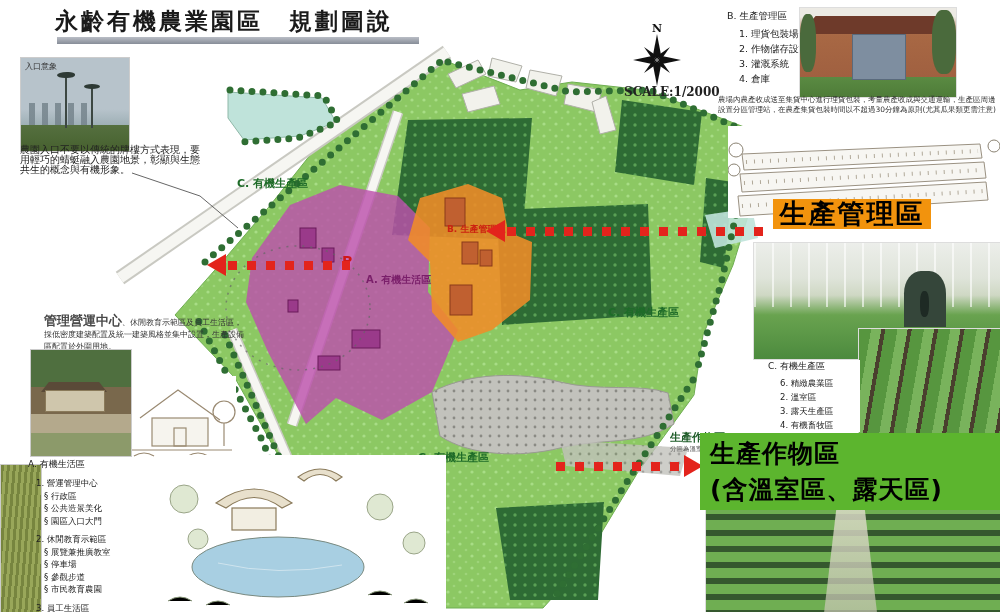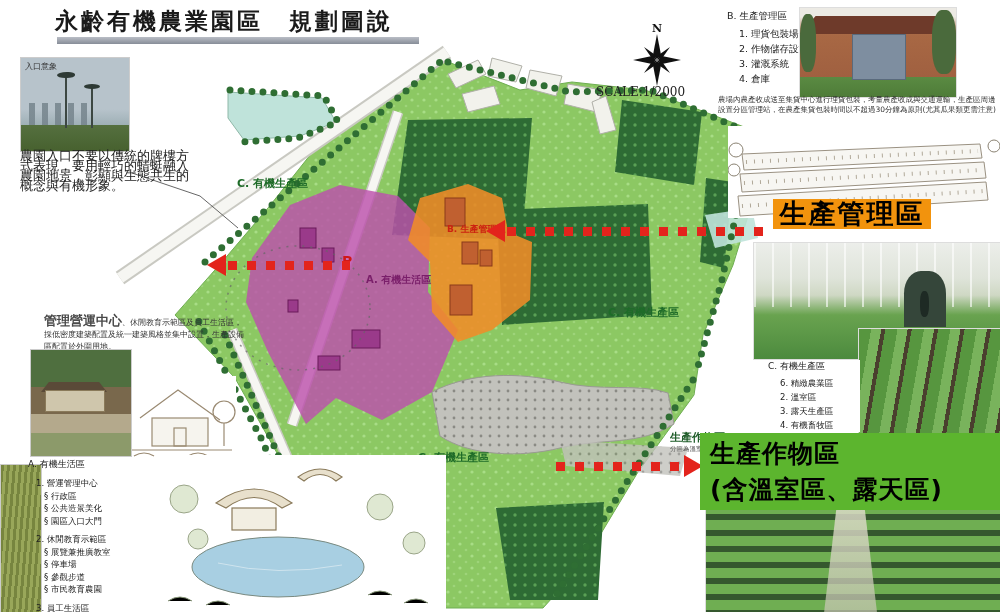--- a/index.html
+++ b/index.html
@@ -10,25 +10,25 @@
   .title{left:55px;top:6px;font-size:23px;font-weight:bold;color:#1a1a1a;letter-spacing:3px;z-index:6;}
   .title-bar{left:57px;top:37px;width:362px;height:7px;background:linear-gradient(180deg,#b9bdc5,#878d98);z-index:6;}
   
   .ph-entrance{left:20px;top:57px;width:108px;height:93px;background:linear-gradient(180deg,#b7c3cb 0%,#b7c3cb 55%,#9fb0b6 72%,#55703f 72%,#47612f 100%);border:1px solid #ccc;z-index:3;}
   .ph-entrance .cap{position:absolute;left:4px;top:3px;font-size:8px;color:#333;}
   .ph-entrance .skyline{position:absolute;left:8px;bottom:26px;width:60px;height:22px;background:repeating-linear-gradient(90deg,#75848c 0 6px,transparent 6px 13px);opacity:.85;}
   .ph-entrance .pole1{position:absolute;left:44px;top:18px;width:2px;height:52px;background:#3c4742;}
   .ph-entrance .pole2{position:absolute;left:70px;top:30px;width:2px;height:40px;background:#3c4742;}
   .ph-entrance .bird1{position:absolute;left:36px;top:14px;width:18px;height:6px;background:#2e3a35;border-radius:60% 40% 50% 50%;}
   .ph-entrance .bird2{position:absolute;left:63px;top:26px;width:16px;height:5px;background:#2e3a35;border-radius:50%;}
-  .entr-desc{left:20px;top:151px;width:180px;font-size:13px;line-height:10px;color:#222;z-index:3;}
+  .entr-desc{left:20px;top:145px;width:180px;font-size:10px;line-height:10px;color:#222;z-index:3;}
   
   .compass-n{left:652px;top:22px;font-size:11px;font-weight:bold;font-family:"DejaVu Serif",serif;color:#111;z-index:3;}
   .compass-svg{left:629px;top:32px;z-index:3;}
-  .scale-txt{left:596px;top:85px;font-size:12px;font-weight:normal;font-family:"DejaVu Serif",serif;color:#222;z-index:3;}
+  .scale-txt{left:624px;top:85px;font-size:12px;font-weight:bold;font-family:"DejaVu Serif",serif;color:#222;z-index:3;}
   
   .sec-b{left:727px;top:10px;width:90px;font-size:9.5px;color:#222;z-index:3;}
   .sec-b .h{margin-bottom:3px;}
   .sec-b .li{margin-left:12px;line-height:15px;}
   .ph-barn{left:799px;top:7px;width:156px;height:89px;background:linear-gradient(180deg,#eceae4 0 10%,#a86844 30%,#a06040 78%,#5a8a42 78%,#4e7c38 100%);border:1px solid #ddd;z-index:3;}
   .ph-barn .roof{position:absolute;left:0;top:8px;width:100%;height:18px;background:#6e3a2a;clip-path:polygon(0 100%,10% 0,90% 0,100% 100%);}
   .ph-barn .door{position:absolute;left:52px;top:26px;width:52px;height:44px;background:#7e8ea0;border:1px solid #5a6a7c;}
   .ph-barn .treeL{position:absolute;left:0;top:6px;width:16px;height:58px;background:#4a6a3c;border-radius:40%;}
   .ph-barn .treeR{position:absolute;right:0;top:2px;width:24px;height:64px;background:#4a6a3c;border-radius:40%;}
   .b-note{left:718px;top:95px;width:282px;font-size:7.5px;line-height:10px;color:#333;z-index:3;}

